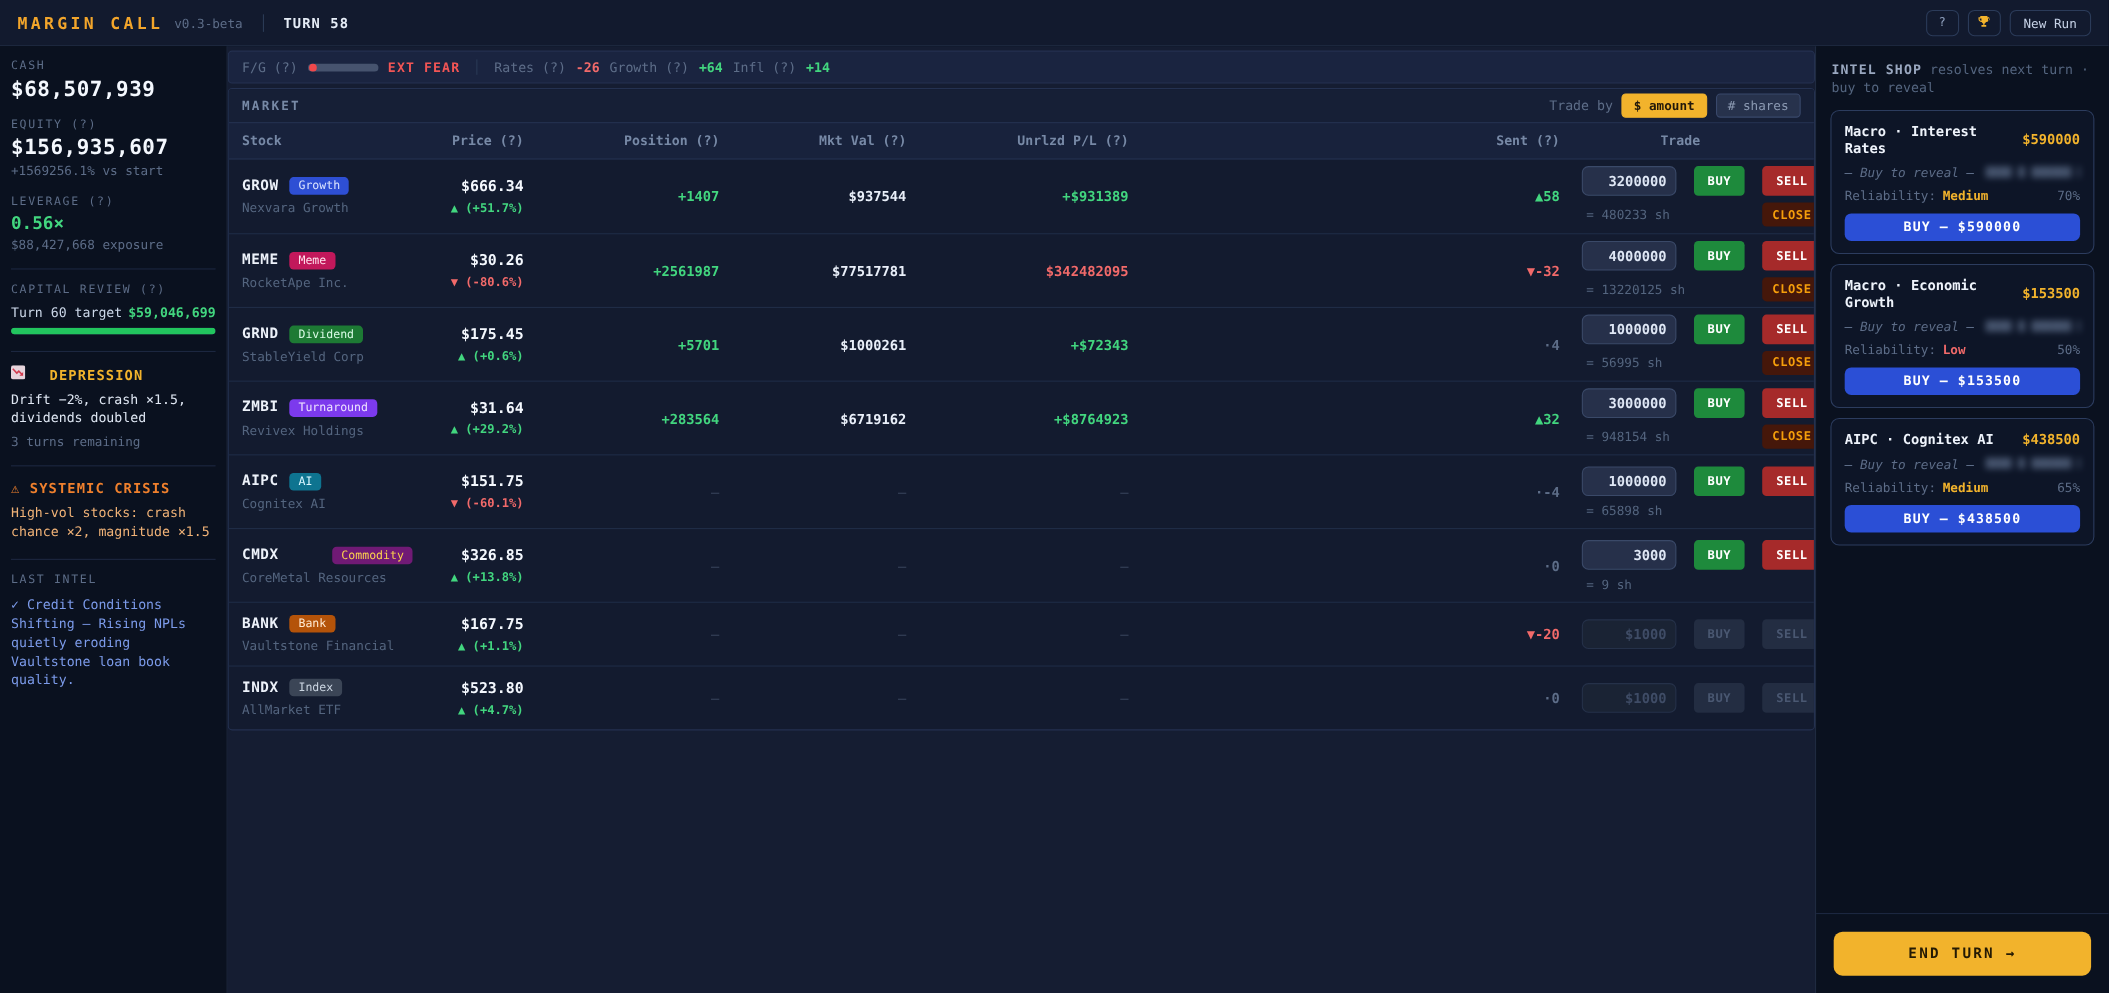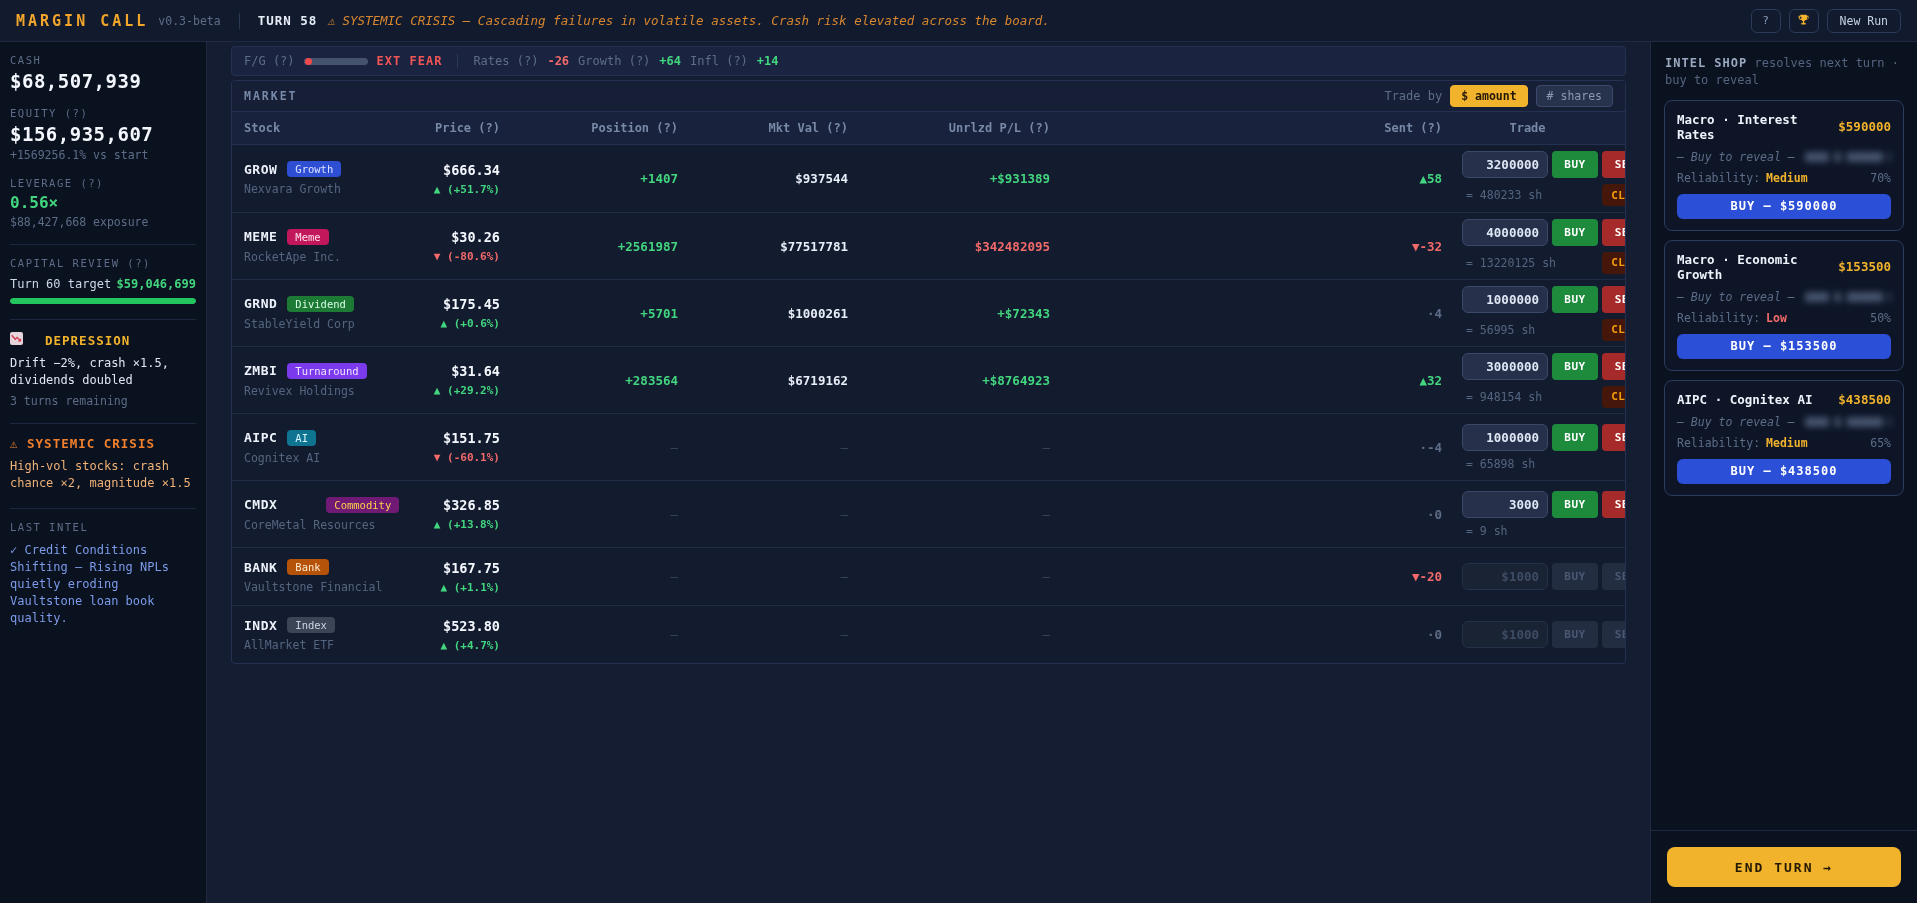--- a/index.html
+++ b/index.html
@@ -19,21 +19,21 @@
   .turn{color:#e6edf7;font-weight:bold;font-size:12.5px;letter-spacing:1px;}
   .crisis-banner{color:#d8872e;font-style:italic;font-size:12.5px;}
   .tb-right{display:flex;align-items:center;gap:8px;}
   .icon-btn{background:transparent;border:1px solid #2b3b59;border-radius:6px;color:#8fa0bd;
     min-width:30px;height:24px;font-family:inherit;font-size:11px;cursor:pointer;display:flex;align-items:center;justify-content:center;}
   .ghost-btn{background:transparent;border:1px solid #2b3b59;border-radius:6px;color:#c6d2e6;
     height:24px;padding:0 12px;font-family:inherit;font-size:11.5px;cursor:pointer;}
   
   .cols{display:flex;height:861px;}
   .left{width:207px;background:#0a111f;border-right:1px solid #1f2a40;padding:12px 10px;flex-shrink:0;}
-  .main{flex:1;background:#151d32;padding:4px 24px;overflow:hidden;}
+  .main{flex:1;background:#151d32;padding:4px 0;overflow:hidden;}
   .right{width:267px;background:#0a111f;border-left:1px solid #1f2a40;flex-shrink:0;display:flex;flex-direction:column;}
   
   .slabel{color:#5d6d88;font-size:10.5px;letter-spacing:1.5px;margin-bottom:4px;}
   .bigval{color:#f4f8fe;font-weight:bold;font-size:19px;letter-spacing:.5px;}
   .grp{margin-bottom:15px;}
   .sub{color:#5d6d88;font-size:11.5px;margin-top:3px;}
   .lev{color:#42d67f;font-weight:bold;font-size:16px;}
   .hr{height:1px;background:#1c2740;margin:12px 0;}
   .target-row{display:flex;justify-content:space-between;font-size:12px;margin:8px 0 7px 0;}
   .target-lbl{color:#cbd7e8;}
@@ -90,21 +90,21 @@
   .b-index{background:#3b4556;color:#cbd5e1;}
   .subtitle{color:#54657f;font-size:11.5px;margin-top:5px;}
   .pricev{color:#f4f8fe;font-weight:bold;font-size:13.5px;}
   .delta{font-size:11px;margin-top:5px;font-weight:bold;}
   .delta.up{color:#42d67f;}
   .delta.down{color:#f26a6a;}
   .numcell{font-size:12.5px;font-weight:bold;}
   .dash{color:#3b4860;font-weight:normal;}
   .white{color:#e9eff9;}
   
-  .trade{display:grid;grid-template-columns:86px 46px 54px;gap:6px 4px;align-items:center;padding-left:20px;}
+  .trade{display:grid;grid-template-columns:86px 46px 54px;gap:6px 16px;align-items:center;padding-left:20px;}
   .tin{width:86px;height:27px;background:#26304a;border:1px solid #3a4968;border-radius:6px;
     color:#dfe7f5;font-family:inherit;font-size:12.5px;font-weight:bold;text-align:right;padding:0 8px;}
   .tin.off{background:#1a2334;border-color:#253149;color:#3f4c66;}
   .btn{font-family:inherit;font-size:11px;font-weight:bold;border:none;border-radius:4px;
     height:27px;cursor:pointer;letter-spacing:.5px;}
   .btn.buy{background:#1e8a3c;color:#ffffff;}
   .btn.sell{background:#a62a2a;color:#ffffff;}
   .btn.off{background:#232d42;color:#4a5872;cursor:default;}
   .btn.close{background:#45170a;color:#f59e0b;height:22px;letter-spacing:.5px;}
   .shares{color:#54657f;font-size:11.5px;padding-left:4px;white-space:nowrap;}
@@ -133,21 +133,20 @@
 </style>
 </head>
 <body>
 
 <header class="topbar">
   <div class="tb-left">
     <span class="brand">MARGIN CALL</span>
     <span class="version">v0.3-beta</span>
     <span class="vsep"></span>
     <span class="turn">TURN 58</span>
-    <span class="crisis-banner">⚠ SYSTEMIC CRISIS — Cascading failures in volatile assets. Crash risk elevated across the board.</span>
   </div>
   <div class="tb-right">
     <button class="icon-btn">?</button>
     <button class="icon-btn">
         <span><svg width="13" height="13" viewBox="0 0 24 24">
             <path fill="#f2b32c" d="M6 3h12v2h3v3c0 2.8-2.2 5-5 5h-.4A6 6 0 0 1 13 15.7V18h3v3H8v-3h3v-2.3A6 6 0 0 1 8.4 13H8c-2.8 0-5-2.2-5-5V5h3V3zM5 7v1c0 1.7 1.3 3 3 3V7H5zm14 4c1.7 0 3-1.3 3-3V7h-3v4z"></path>
           </svg></span>
       </button>
     <button class="ghost-btn">New Run</button>
   </div>

